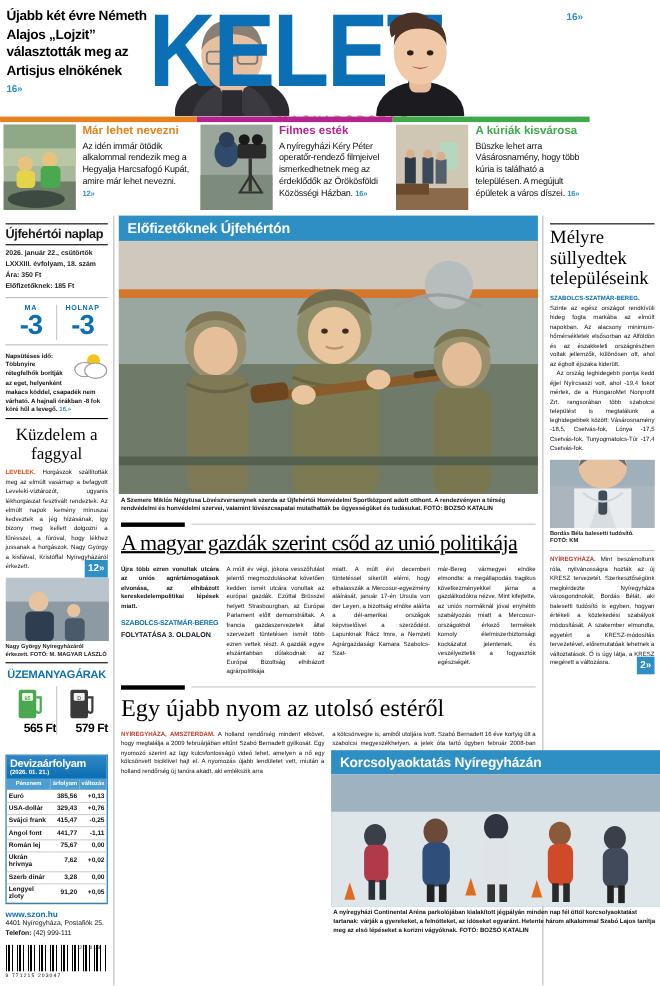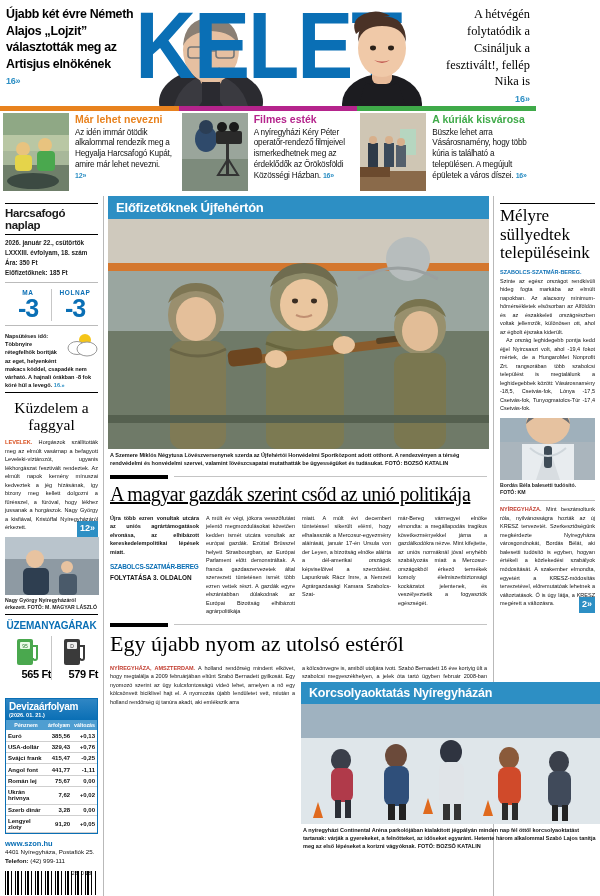--- a/index.html
+++ b/index.html
@@ -165,21 +165,20 @@
         <path d="M26 38 q0-26 24-26 q24 0 24 26 q-4-16-24-16 q-20 0-24 16z" fill="#4a3226"></path>
         <path d="M24 30 q-6-14 8-20 q14-6 26 2 q-18 0-24 10z" fill="#4a3226"></path>
         <ellipse cx="41" cy="44" rx="3" ry="2.4" fill="#2b2119"></ellipse>
         <ellipse cx="59" cy="44" rx="3" ry="2.4" fill="#2b2119"></ellipse>
         <path d="M42 56 q8 6 16 0 q-8 3-16 0z" fill="#c0574f"></path>
         <path d="M34 78 q16 10 32 0 l8 24 h-48z" fill="#1c1c20"></path>
       </svg>
     </div>
 
     <div class="mh-right">
-      <span>A hétvégén folytatódik a Csináljuk a fesztivált!, fellép Nika is</span>
       <span class="pagenum">16»</span>
     </div>
   </div>
 
   <div class="teasers">
 
     <div class="teaser">
       <div class="bar" style="background:#e8821e"></div>
       <div class="thumb">
         <svg width="66" height="78" viewBox="0 0 66 78">
@@ -241,21 +240,21 @@
         <h3 style="color:#3faa49">A kúriák kisvárosa</h3>
         <p><span>Büszke lehet arra Vásárosnamény, hogy több kúria is található a településen. A megújult épületek a város díszei.</span> <span class="pg">16»</span></p>
       </div>
     </div>
   </div>
 
   <div class="content">
 
     <div class="col-left">
       <hr class="hr-blk">
-      <div class="fugg">Harcsafogó naplap</div>
+      <div class="fugg">Újfehértói naplap</div>
       <hr class="hr-blk">
       <div class="issue">
         <div>2026. január 22., csütörtök</div>
         <div>LXXXIII. évfolyam, 18. szám</div>
         <div>Ára: 350 Ft</div>
         <div>Előfizetőknek: 185 Ft</div>
       </div>
       <hr class="hr-thin">
 
       <div class="weather">

